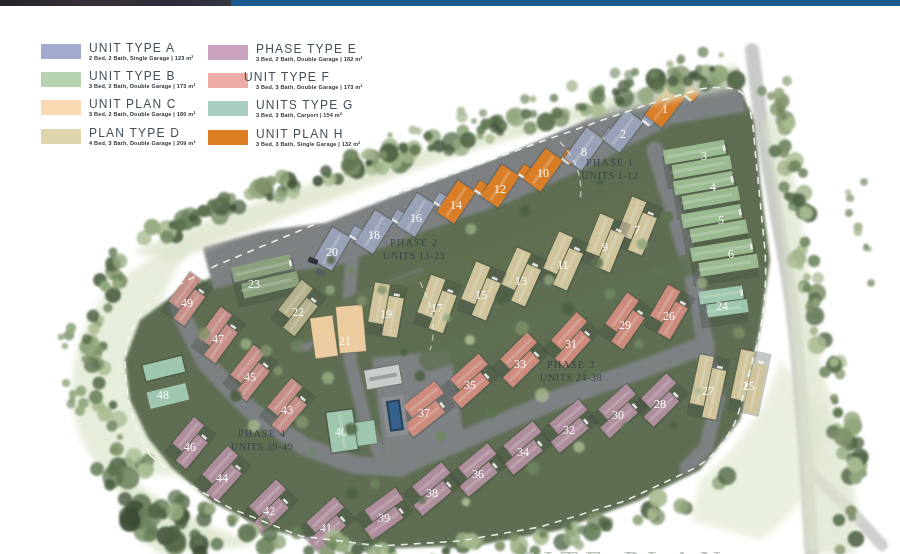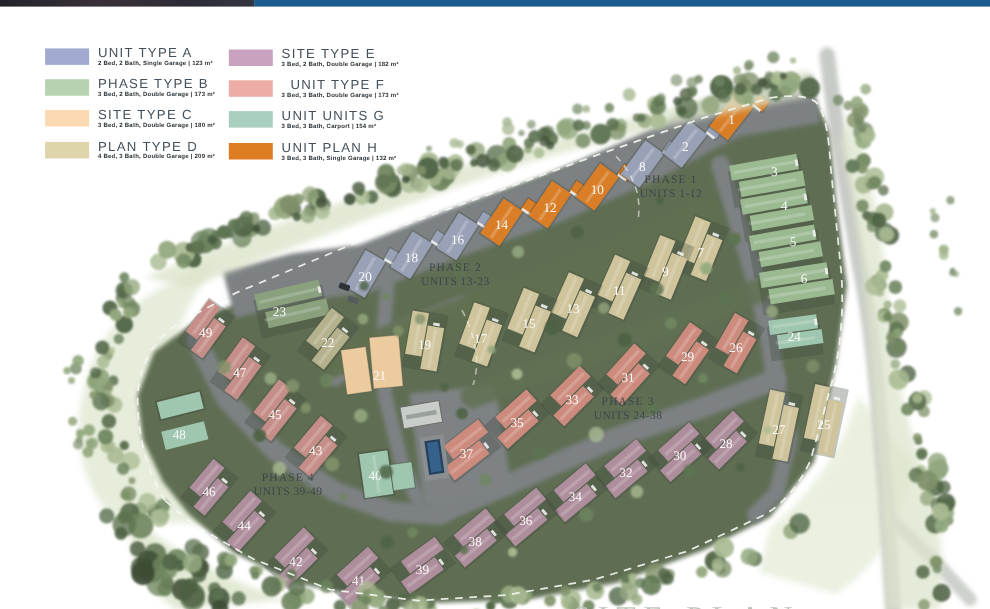--- a/index.html
+++ b/index.html
@@ -1091,39 +1091,39 @@
 <div class="topbar-dark"></div>
 
 <div class="topbar-blue"></div>
 <div class="legend">
 
 <div class="sw" style="left:41px;top:44.0px;background:#a3aad0"></div>
       <div class="t1" style="left:89px;top:43.0px">UNIT TYPE A</div>
       <div class="t2" style="left:89px;top:55.0px">2 Bed, 2 Bath, Single Garage | 123 m²</div>
 
 <div class="sw" style="left:41px;top:72.2px;background:#b7d2ae"></div>
-      <div class="t1" style="left:89px;top:71.2px">PHASE TYPE B</div>
+      <div class="t1" style="left:89px;top:71.2px">UNIT TYPE B</div>
       <div class="t2" style="left:89px;top:83.2px">3 Bed, 2 Bath, Double Garage | 173 m²</div>
 
 <div class="sw" style="left:41px;top:100.4px;background:#fbd9b2"></div>
-      <div class="t1" style="left:89px;top:99.4px">SITE TYPE C</div>
+      <div class="t1" style="left:89px;top:99.4px">UNIT PLAN C</div>
       <div class="t2" style="left:89px;top:111.4px">3 Bed, 2 Bath, Double Garage | 180 m²</div>
 
 <div class="sw" style="left:41px;top:128.6px;background:#ded5aa"></div>
       <div class="t1" style="left:89px;top:127.6px">PLAN TYPE D</div>
       <div class="t2" style="left:89px;top:139.6px">4 Bed, 3 Bath, Double Garage | 209 m²</div>
 
 <div class="sw" style="left:208px;top:45.0px;background:#c9a2c0"></div>
-      <div class="t1" style="left:256px;top:44.0px">SITE TYPE E</div>
+      <div class="t1" style="left:256px;top:44.0px">PHASE TYPE E</div>
       <div class="t2" style="left:256px;top:56.0px">3 Bed, 2 Bath, Double Garage | 182 m²</div>
 
 <div class="sw" style="left:208px;top:73.2px;background:#edada6"></div>
-      <div class="t1" style="left:264px;top:72.2px">UNIT TYPE F</div>
+      <div class="t1" style="left:244px;top:72.2px">UNIT TYPE F</div>
       <div class="t2" style="left:256px;top:84.2px">3 Bed, 3 Bath, Double Garage | 173 m²</div>
 
 <div class="sw" style="left:208px;top:101.4px;background:#a8cfc0"></div>
-      <div class="t1" style="left:256px;top:100.4px">UNIT UNITS G</div>
+      <div class="t1" style="left:256px;top:100.4px">UNITS TYPE G</div>
       <div class="t2" style="left:256px;top:112.4px">3 Bed, 3 Bath, Carport | 154 m²</div>
 
 <div class="sw" style="left:208px;top:129.6px;background:#dd7e23"></div>
       <div class="t1" style="left:256px;top:128.6px">UNIT PLAN H</div>
       <div class="t2" style="left:256px;top:140.6px">3 Bed, 3 Bath, Single Garage | 132 m²</div>
 </div>
 </div>
 </body></html>

